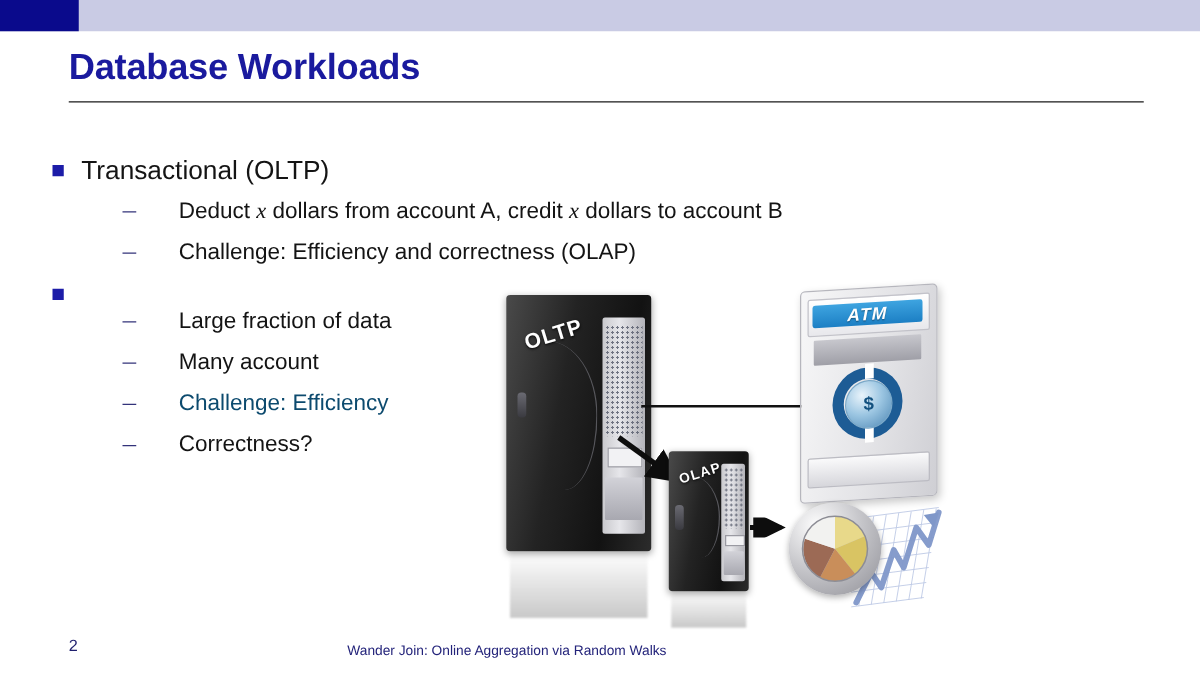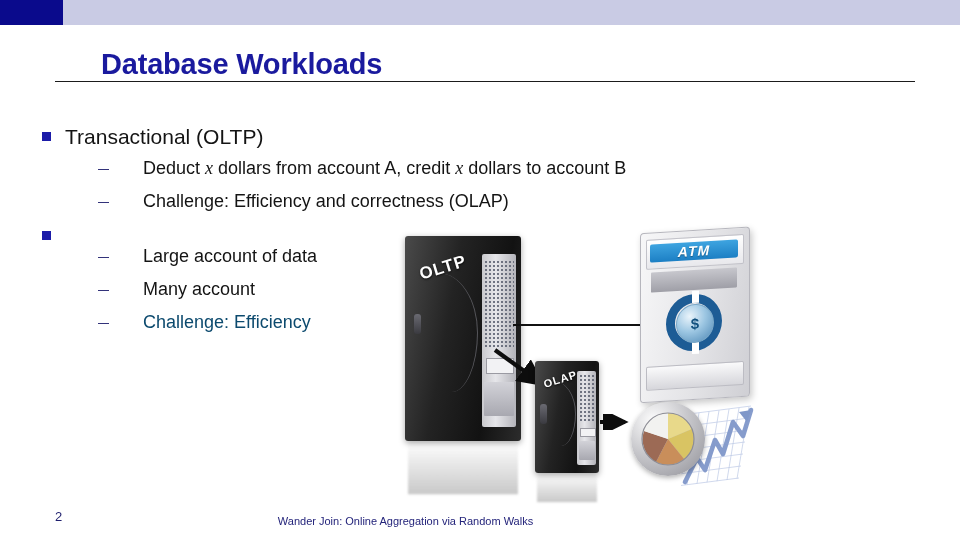--- a/index.html
+++ b/index.html
@@ -33,28 +33,27 @@
     position: absolute;
     top: 0; left: 0;
     width: 63px;
     height: 25px;
     background: #0a0a8c;
   }
 
   
   .slide-title {
     position: absolute;
-    top: 48px;
+    top: 38px;
     left: 55px;
     font-size: 29px;
     font-weight: bold;
     color: #1a1a9e;
     letter-spacing: -0.2px;
     white-space: nowrap;
-    margin-left: 46px;
   }
   .title-rule {
     position: absolute;
     top: 81px;
     left: 55px;
     width: 860px;
     height: 0;
     border-top: 1.4px solid #1b1b1b;
   }
 
@@ -434,29 +433,33 @@
       <span class="lvl2-text">Challenge: Efficiency and correctness (OLAP)</span>
     </div>
   </div>
 
   <div class="lvl1">
     <span class="lvl1-marker"></span>
   </div>
   <div class="lvl2-group">
     <div class="lvl2">
       <span class="lvl2-marker"></span>
-      <span class="lvl2-text">Large account of data</span>
+      <span class="lvl2-text">Large fraction of data</span>
     </div>
     <div class="lvl2">
       <span class="lvl2-marker"></span>
       <span class="lvl2-text">Many account</span>
     </div>
     <div class="lvl2">
       <span class="lvl2-marker"></span>
       <span class="lvl2-text highlight">Challenge: Efficiency</span>
+    </div>
+    <div class="lvl2">
+      <span class="lvl2-marker"></span>
+      <span class="lvl2-text">Correctness?</span>
     </div>
   </div>
 </div>
 
 <div class="illustration">
 
   <div class="tower tower-oltp">
     <div class="side"></div>
     <div class="curve"></div>
     <div class="badge"></div>

